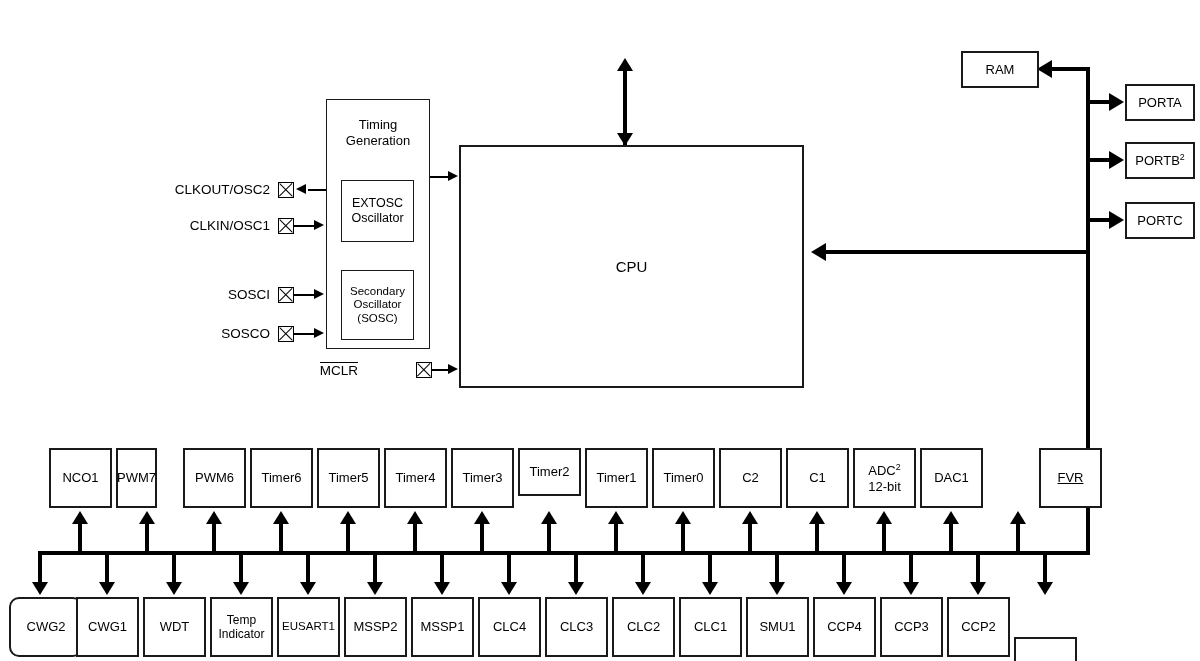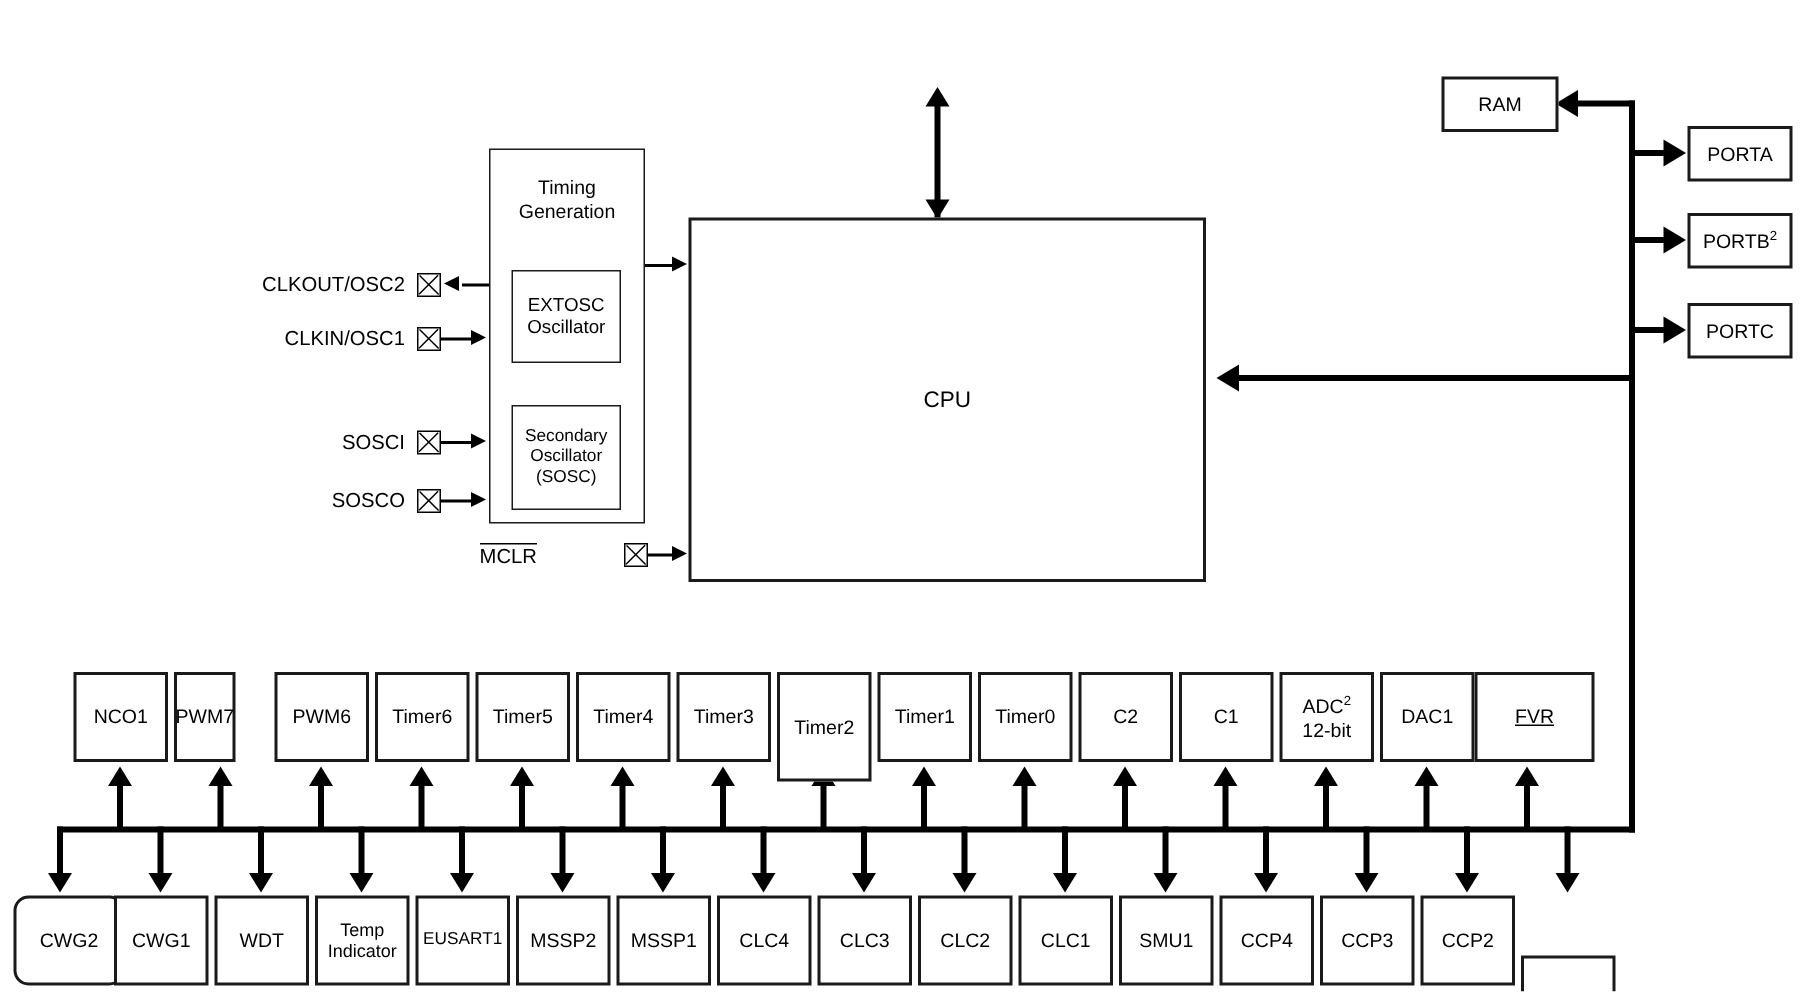--- a/index.html
+++ b/index.html
@@ -291,21 +291,21 @@
     </div>
     <div class="bus-v" style="left:413px; top:524px; height:28px;"></div>
     <div class="ar big up" style="left:407px; top:511px;"></div>
 
     <div class="box" style="left:451px; top:448px; width:63px; height:60px;">
       <span class="box-label">Timer3</span>
     </div>
     <div class="bus-v" style="left:480px; top:524px; height:28px;"></div>
     <div class="ar big up" style="left:474px; top:511px;"></div>
 
-    <div class="box" style="left:518px; top:448px; width:63px; height:73px;">
+    <div class="box" style="left:518px; top:448px; width:63px; height:48px;">
       <span class="box-label">Timer2</span>
     </div>
     <div class="bus-v" style="left:547px; top:524px; height:28px;"></div>
     <div class="ar big up" style="left:541px; top:511px;"></div>
 
     <div class="box" style="left:585px; top:448px; width:63px; height:60px;">
       <span class="box-label">Timer1</span>
     </div>
     <div class="bus-v" style="left:614px; top:524px; height:28px;"></div>
     <div class="ar big up" style="left:608px; top:511px;"></div>
@@ -333,21 +333,21 @@
     </div>
     <div class="bus-v" style="left:882px; top:524px; height:28px;"></div>
     <div class="ar big up" style="left:876px; top:511px;"></div>
 
     <div class="box" style="left:920px; top:448px; width:63px; height:60px;">
       <span class="box-label">DAC1</span>
     </div>
     <div class="bus-v" style="left:949px; top:524px; height:28px;"></div>
     <div class="ar big up" style="left:943px; top:511px;"></div>
 
-    <div class="box" style="left:983px; top:448px; width:80px; height:60px;text-decoration:underline;">
+    <div class="box" style="left:1039px; top:448px; width:63px; height:60px;text-decoration:underline;">
       <span class="box-label">FVR</span>
     </div>
     <div class="bus-v" style="left:1016px; top:524px; height:28px;"></div>
     <div class="ar big up" style="left:1010px; top:511px;"></div>
   </div>
 
   <div>
 
     <div class="box" style="left:9px; top:597px; width:74px; height:60px;border-radius:10px;">
       <span class="box-label">CWG2</span>

